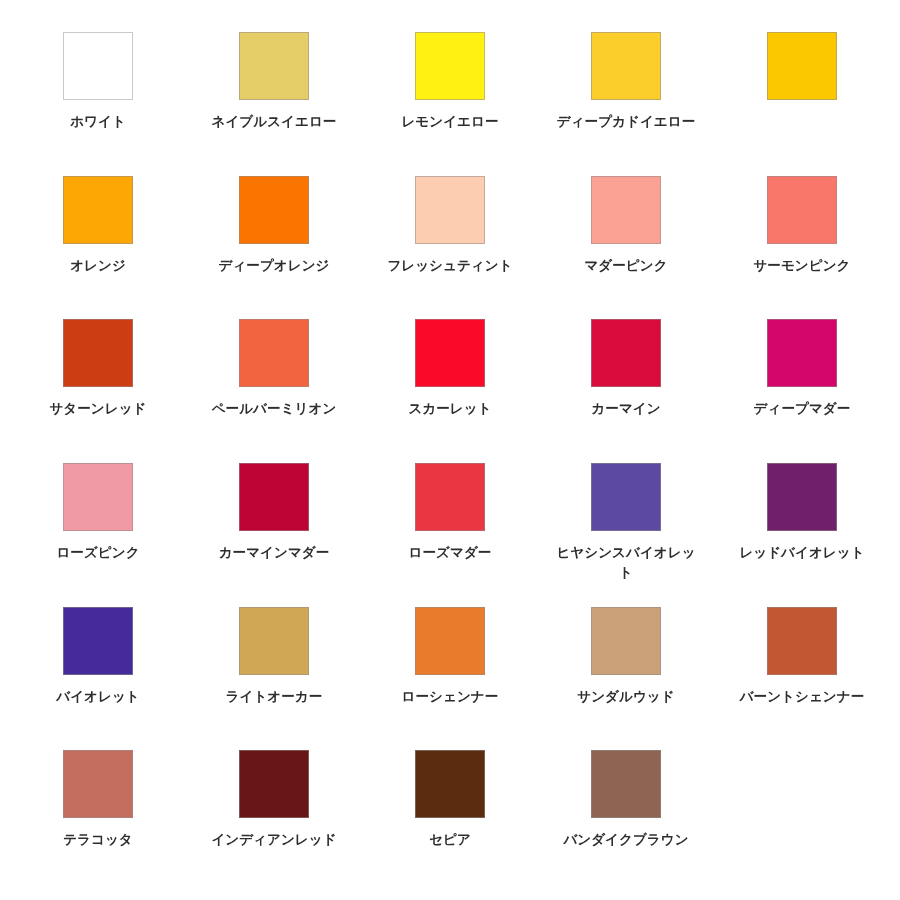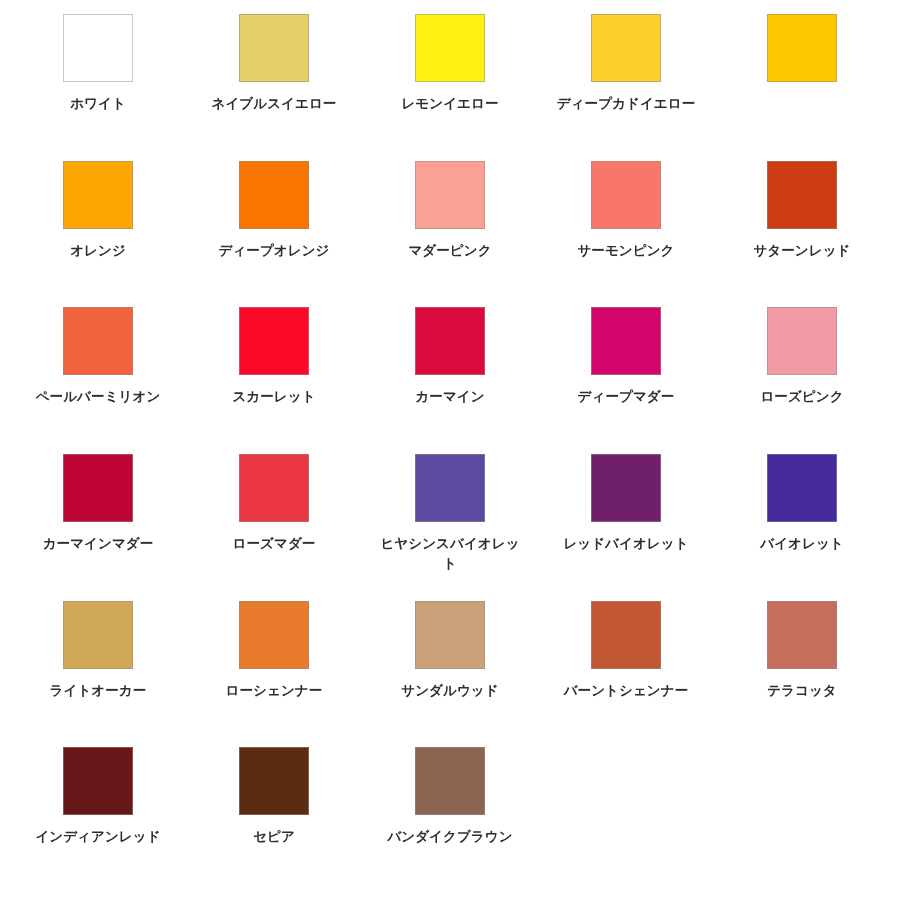--- a/index.html
+++ b/index.html
@@ -11,21 +11,21 @@
     width: 900px;
     height: 900px;
     background: #ffffff;
     font-family: "Liberation Sans", "DejaVu Sans", sans-serif;
     overflow: hidden;
   }
   #swatch-grid {
     width: 900px;
     height: 900px;
     box-sizing: border-box;
-    padding: 14px 10px 6px 10px;
+    padding: 32px 10px 6px 10px;
     display: grid;
     grid-template-columns: repeat(5, 1fr);
     grid-template-rows: repeat(6, 1fr);
     column-gap: 0px;
     row-gap: 0px;
   }
   .swatch-cell {
     display: flex;
     flex-direction: column;
     align-items: center;
@@ -76,20 +76,24 @@
     <div class="swatch-cell">
       <div class="swatch-chip" style="background-color: rgb(251, 200, 0);"></div>
     </div>
     <div class="swatch-cell">
       <div class="swatch-chip" style="background-color: rgb(252, 167, 4);"></div>
       <div class="swatch-label">オレンジ</div>
     </div>
     <div class="swatch-cell">
       <div class="swatch-chip" style="background-color: rgb(250, 117, 0);"></div>
       <div class="swatch-label">ディープオレンジ</div>
+    </div>
+    <div class="swatch-cell">
+      <div class="swatch-chip" style="background-color: rgb(252, 205, 176);"></div>
+      <div class="swatch-label">フレッシュティント</div>
     </div>
     <div class="swatch-cell">
       <div class="swatch-chip" style="background-color: rgb(251, 161, 147);"></div>
       <div class="swatch-label">マダーピンク</div>
     </div>
     <div class="swatch-cell">
       <div class="swatch-chip" style="background-color: rgb(249, 119, 106);"></div>
       <div class="swatch-label">サーモンピンク</div>
     </div>
     <div class="swatch-cell">

